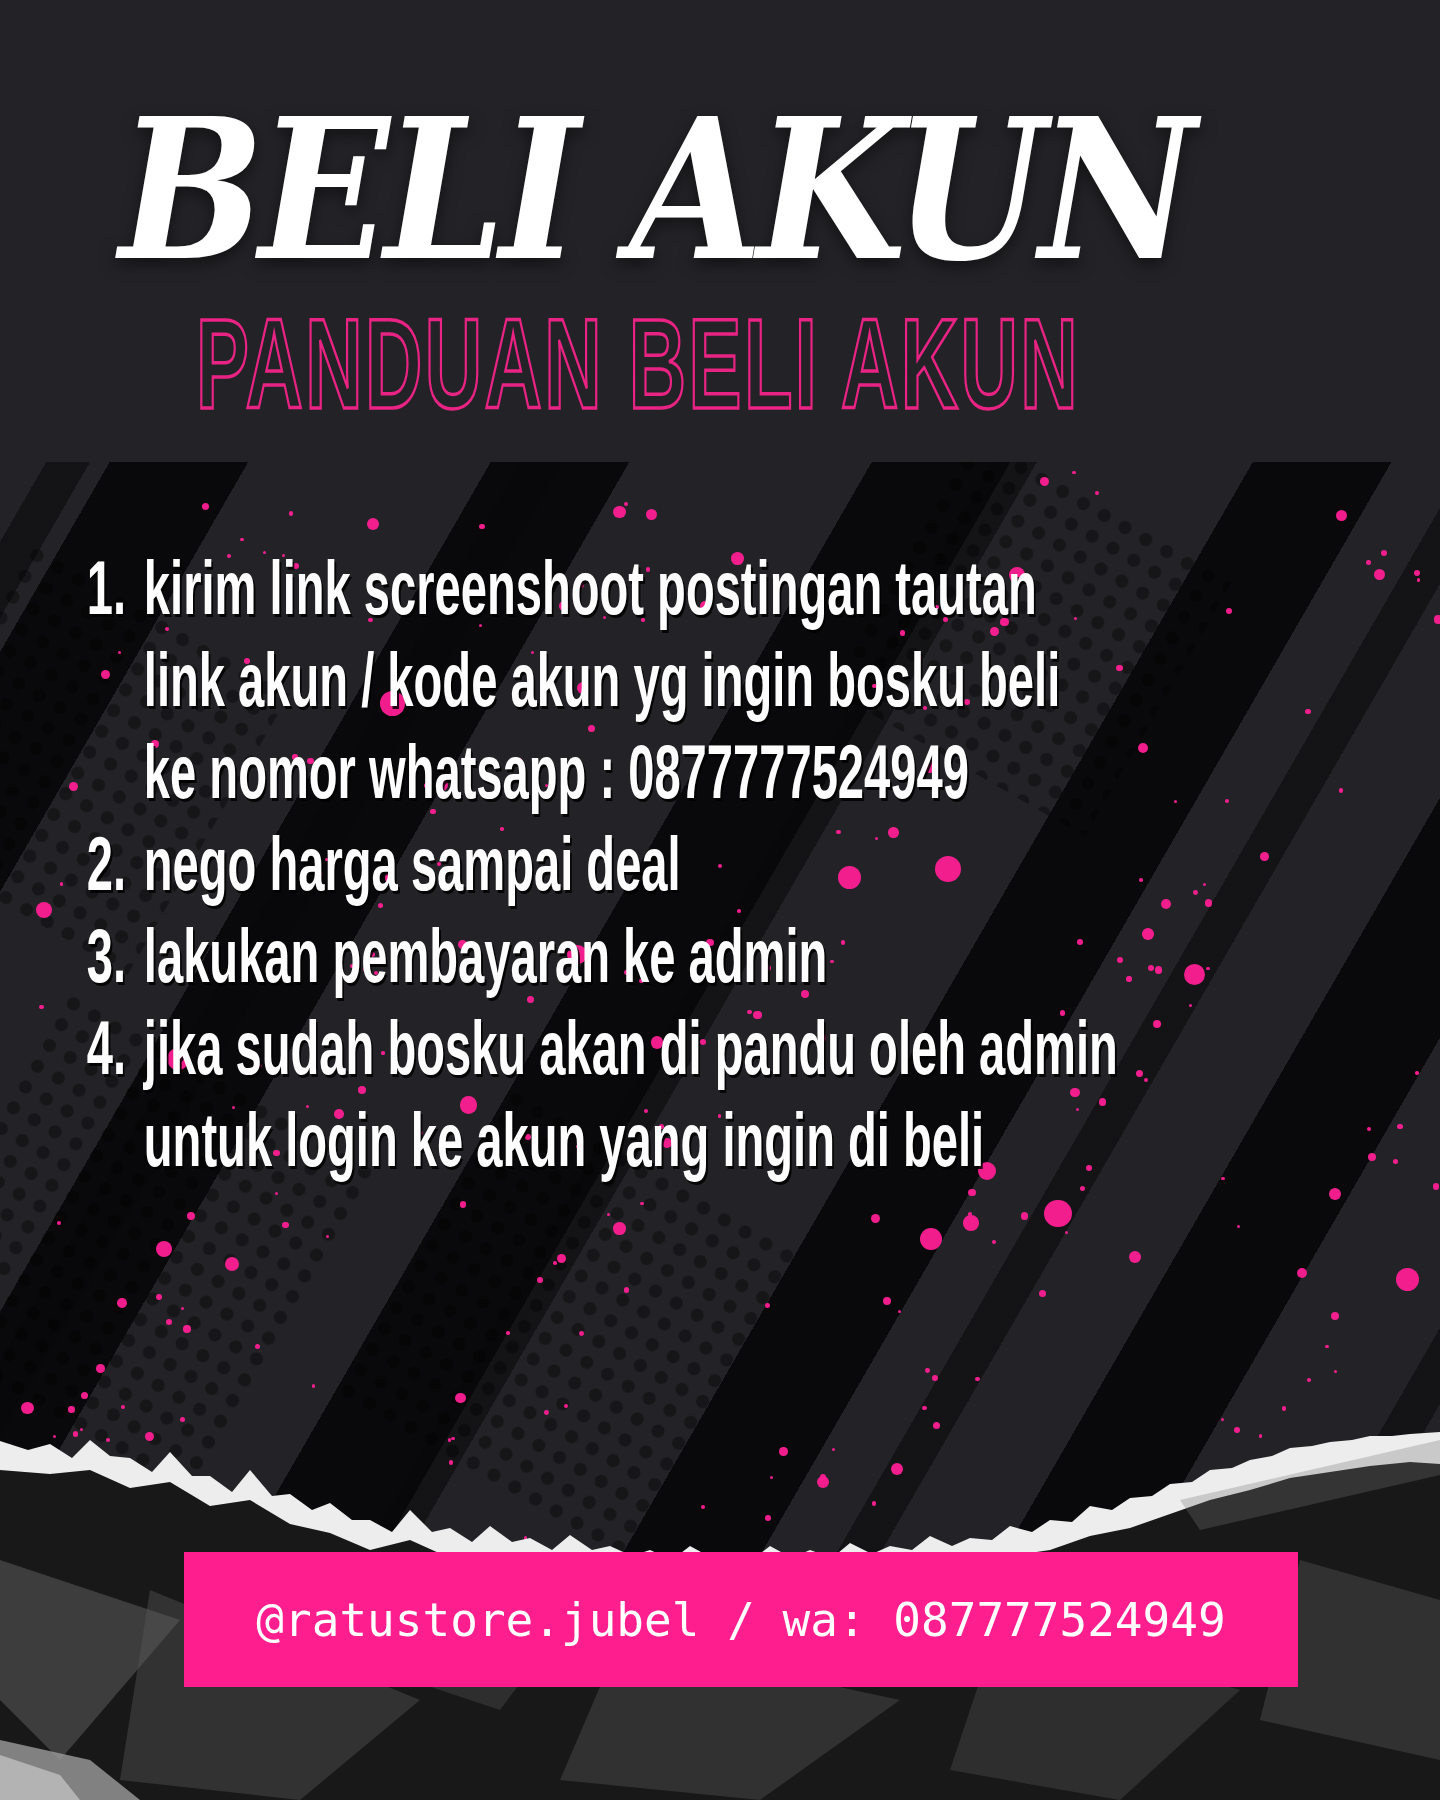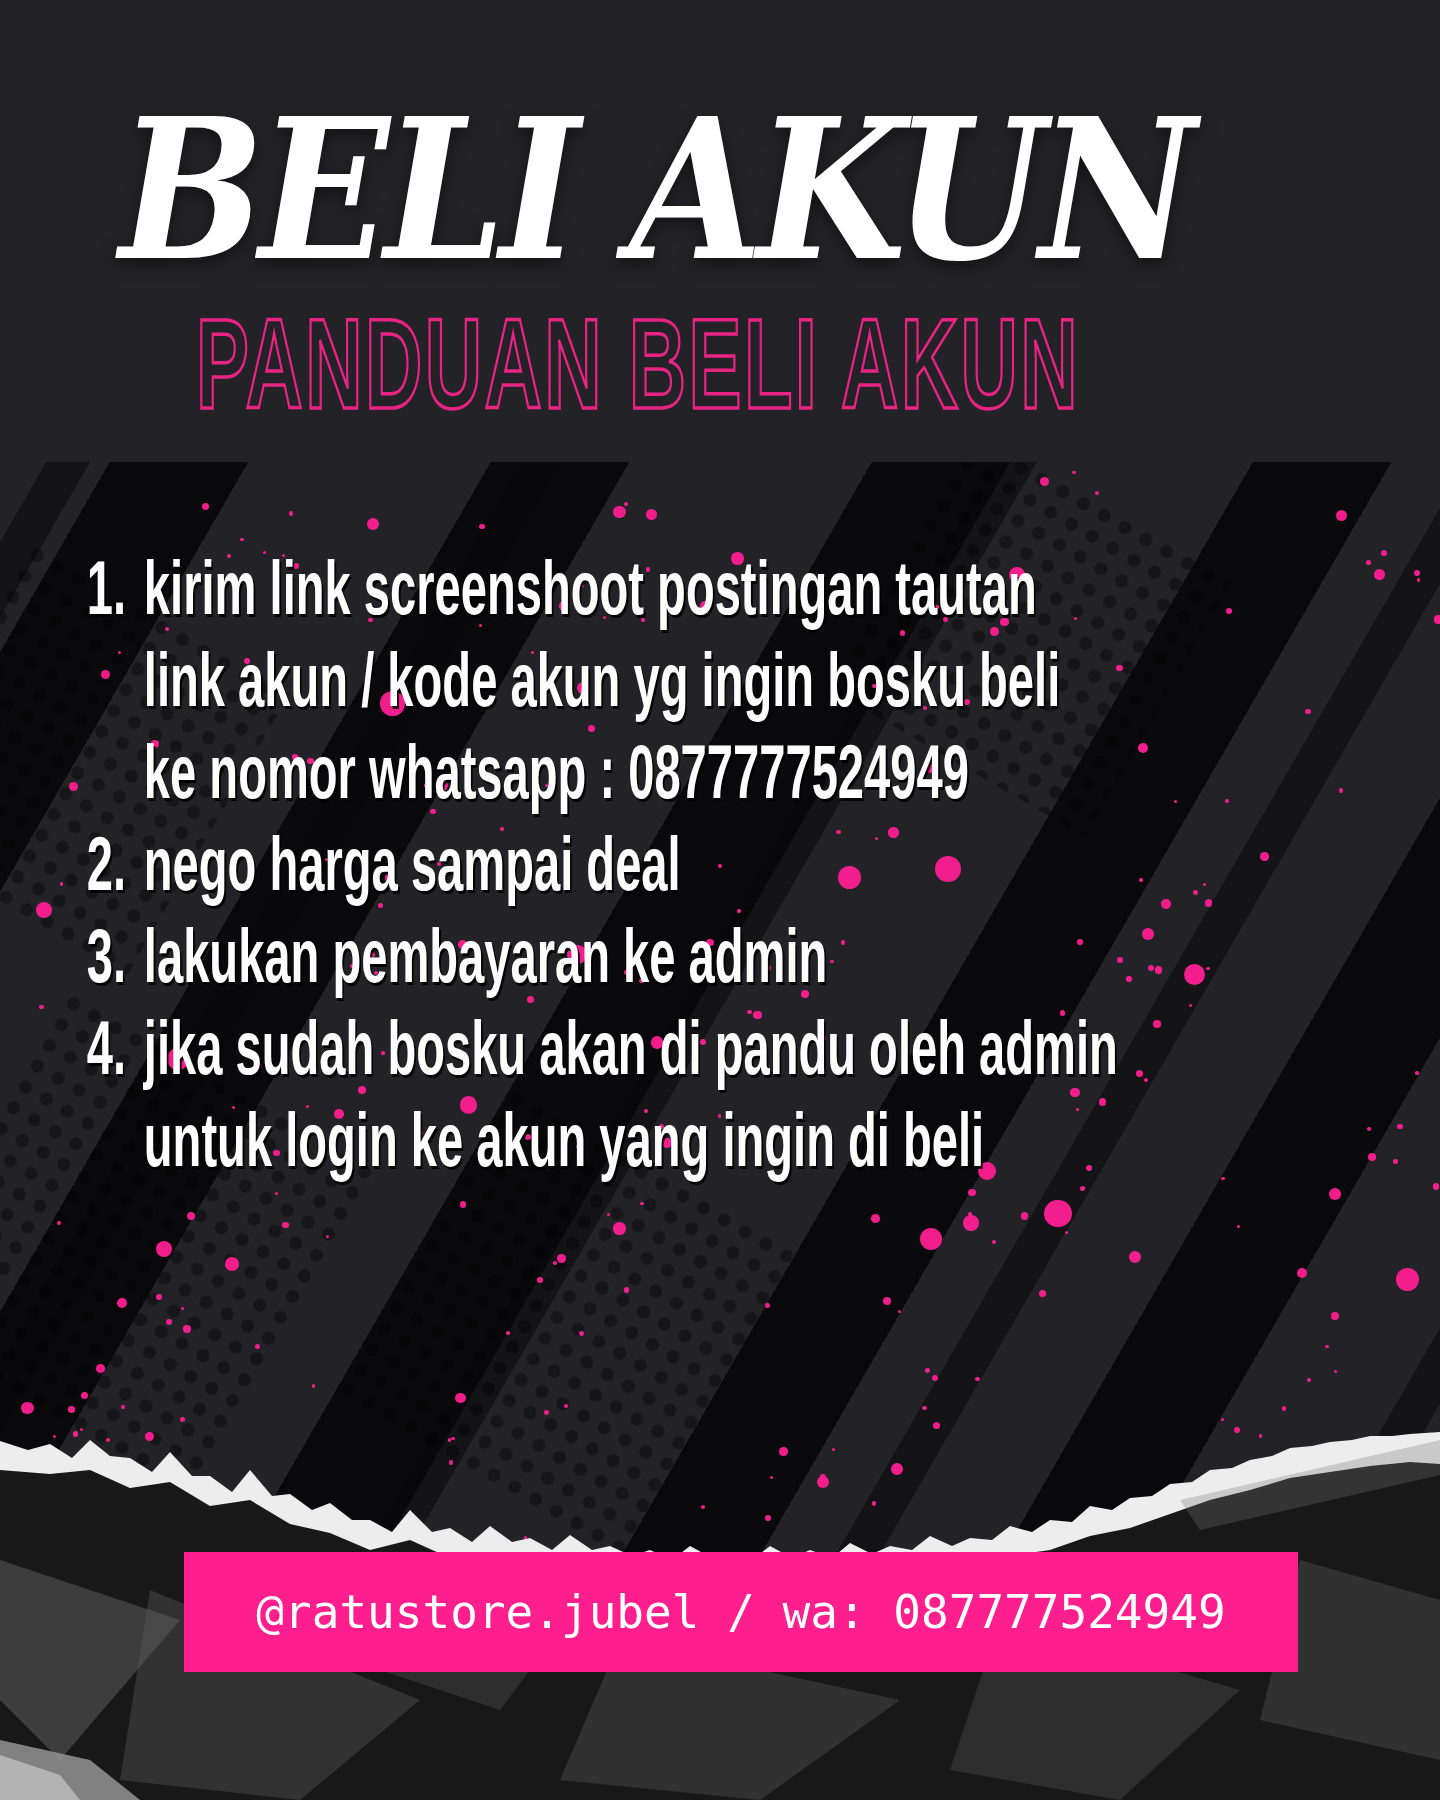--- a/index.html
+++ b/index.html
@@ -46,21 +46,21 @@
     font-weight:bold;font-size:76px;line-height:92px;color:#fdfdfd;
     text-shadow:3px 3px 0 rgba(0,0,0,.85);
   }
   .step{display:flex;align-items:flex-start;}
   .step-num{flex:0 0 92px;}
   .step-text{white-space:pre-line;}
   
   .tear-svg{position:absolute;left:0;top:1380px;width:1440px;height:420px;}
   
   .footer-bar{
-    position:absolute;left:184px;top:1552px;width:1114px;height:120px;
+    position:absolute;left:184px;top:1552px;width:1114px;height:135px;
     display:flex;align-items:center;justify-content:center;
   }
   .footer-text{
     font-family:"DejaVu Sans Mono","Liberation Mono",monospace;
     font-size:46px;color:#ffffff;white-space:nowrap;
   }
 </style>
 </head>
 <body>
 

